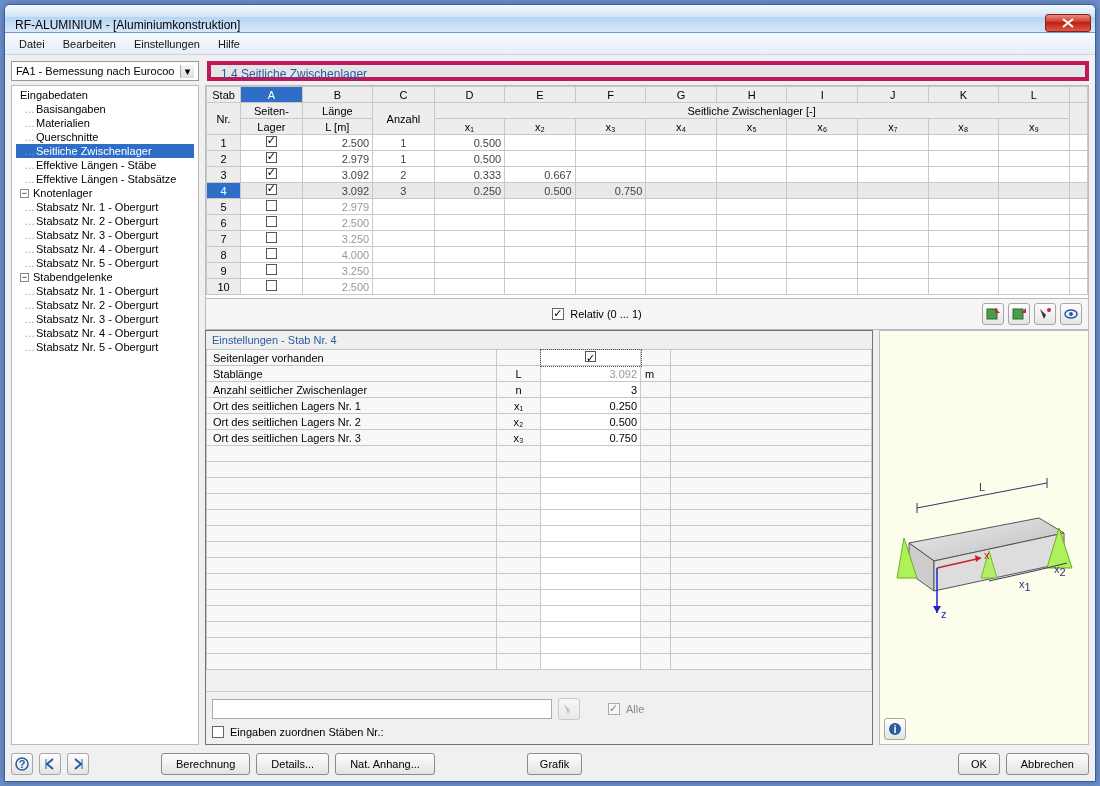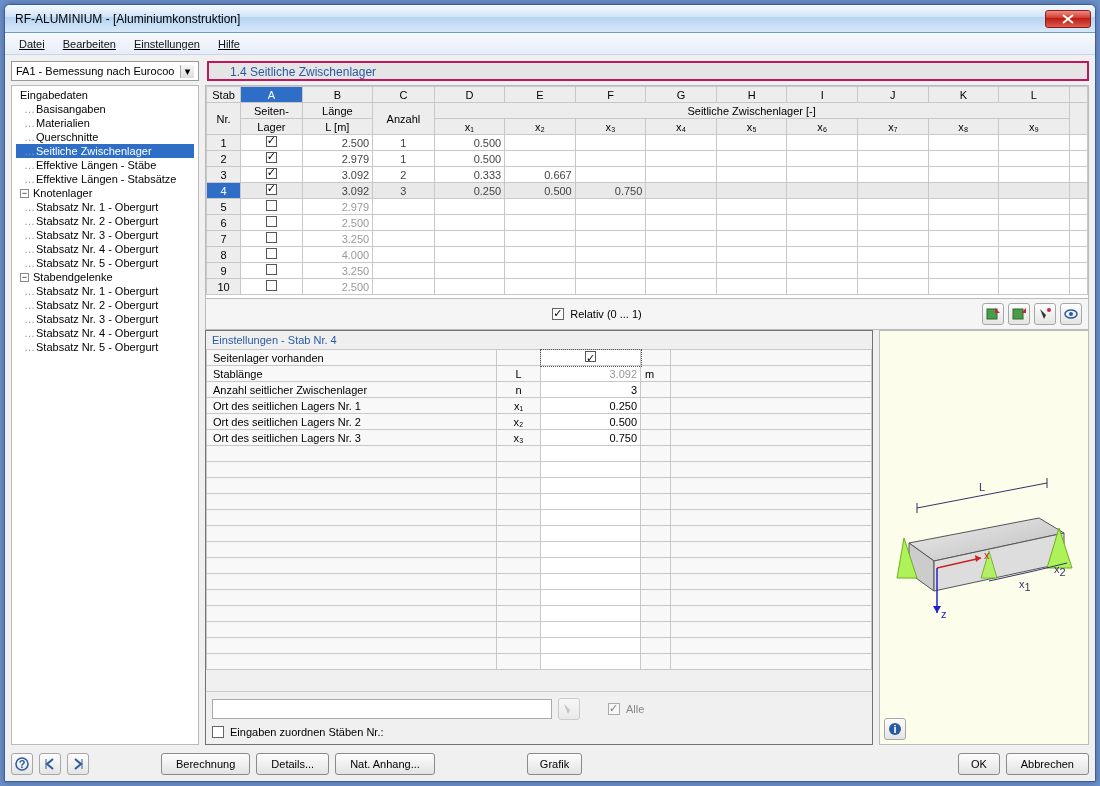--- a/index.html
+++ b/index.html
@@ -1,29 +1,29 @@
 <!DOCTYPE html>
 <html><head>
 <meta charset="utf-8">
 <style>
 * { box-sizing: border-box; margin: 0; padding: 0; font-family: "Segoe UI", Tahoma, sans-serif; font-size: 11px; }
 body { background: #6b8fc9; padding: 4px; }
 .window { background: #fff; border: 1px solid #3a5ea8; border-radius: 6px 6px 0 0; overflow: hidden; width: 1092px; height: 778px; display: flex; flex-direction: column; box-shadow: 0 0 6px rgba(0,0,0,.3); }
-.titlebar { height: 28px; background: linear-gradient(#f5faff,#cfe3f7 45%,#b7d5f2 46%,#d7e8f9); display: flex; align-items: center; padding: 0 4px 0 10px; border-bottom: 1px solid #6f9ad0; }
+.titlebar { height: 28px; background: linear-gradient(#f5faff,#cfe3f7 45%,#b7d5f2 46%,#d7e8f9); display: flex; align-items: flex-end; padding: 0 4px 0 10px; border-bottom: 1px solid #6f9ad0; }
 .titlebar .title { flex: 1; color: #000; font-size: 12px; }
 .wbtn { width: 28px; height: 18px; margin-left: 2px; border-radius: 3px; display:flex; align-items:center; justify-content:center; border:1px solid #7ba3d6; background:linear-gradient(#f7fbff,#d8e8fa); }
 .wbtn.close { width: 46px; background: linear-gradient(#ec8a83,#d1392b 45%,#b91f12 46%,#dd5a4d); border-color:#8a2018; color:#fff; font-weight:bold; }
 .wbtn svg { display:block; }
-.menubar { height: 22px; background: linear-gradient(#f6f9fd,#e7eef8); display:flex; align-items:center; padding: 0 6px; gap: 2px; border-bottom:1px solid #c8d6e8;text-decoration:underline; }
+.menubar { height: 22px; background: linear-gradient(#f6f9fd,#e7eef8); display:flex; align-items:center; padding: 0 6px; gap: 2px; border-bottom:1px solid #c8d6e8; }
 .menubar span { padding: 2px 8px; color:#111; }
 .client { flex:1; background:#f0f0f0; padding: 6px; display:flex; flex-direction:column; gap:4px; }
 .topbar { display:flex; align-items:center; gap:8px; }
 .combo { width: 188px; height:20px; border:1px solid #999; background:#fff; display:flex; align-items:center; padding:0 4px; font-size:11px; }
 .combo .arrow { margin-left:auto; width:14px; text-align:center; border-left:1px solid #aaa; background:linear-gradient(#f5f5f5,#ddd); }
-.panel-title { flex:1; height:20px; background:#e5e5e5; border:2px solid #be185d; padding:2px 21px; color:#2a5aa0; font-size:12px; }
+.panel-title { flex:1; height:20px; background:#e5e5e5; border:4px solid #be185d; padding:2px 10px; color:#2a5aa0; font-size:12px; }
 .maincols { flex:1; display:flex; gap:6px; min-height:0; }
 .tree { width:188px; border:1px solid #bbb; background:#fff; overflow:auto; padding:2px 4px; }
 .tree-item { padding:1px 0 1px 4px; white-space:nowrap; color:#000; cursor:default; display:flex; align-items:center; }
 .tree-item.sub { padding-left: 20px; position:relative; }
 .tree-item.sub::before { content:"…"; color:#999; position:absolute; left:8px; }
 .tree-item.group { padding-left: 4px; }
 .tree-item.group .exp { width:9px; height:9px; border:1px solid #888; display:inline-flex; align-items:center; justify-content:center; margin-right:4px; font-size:9px; line-height:7px; }
 .tree-item.selected { background:#2f6ec7; color:#fff; }
 .rightcol { flex:1; display:flex; flex-direction:column; min-width:0; }
 .tablewrap { border:1px solid #bbb; background:#fff; overflow:hidden; }

